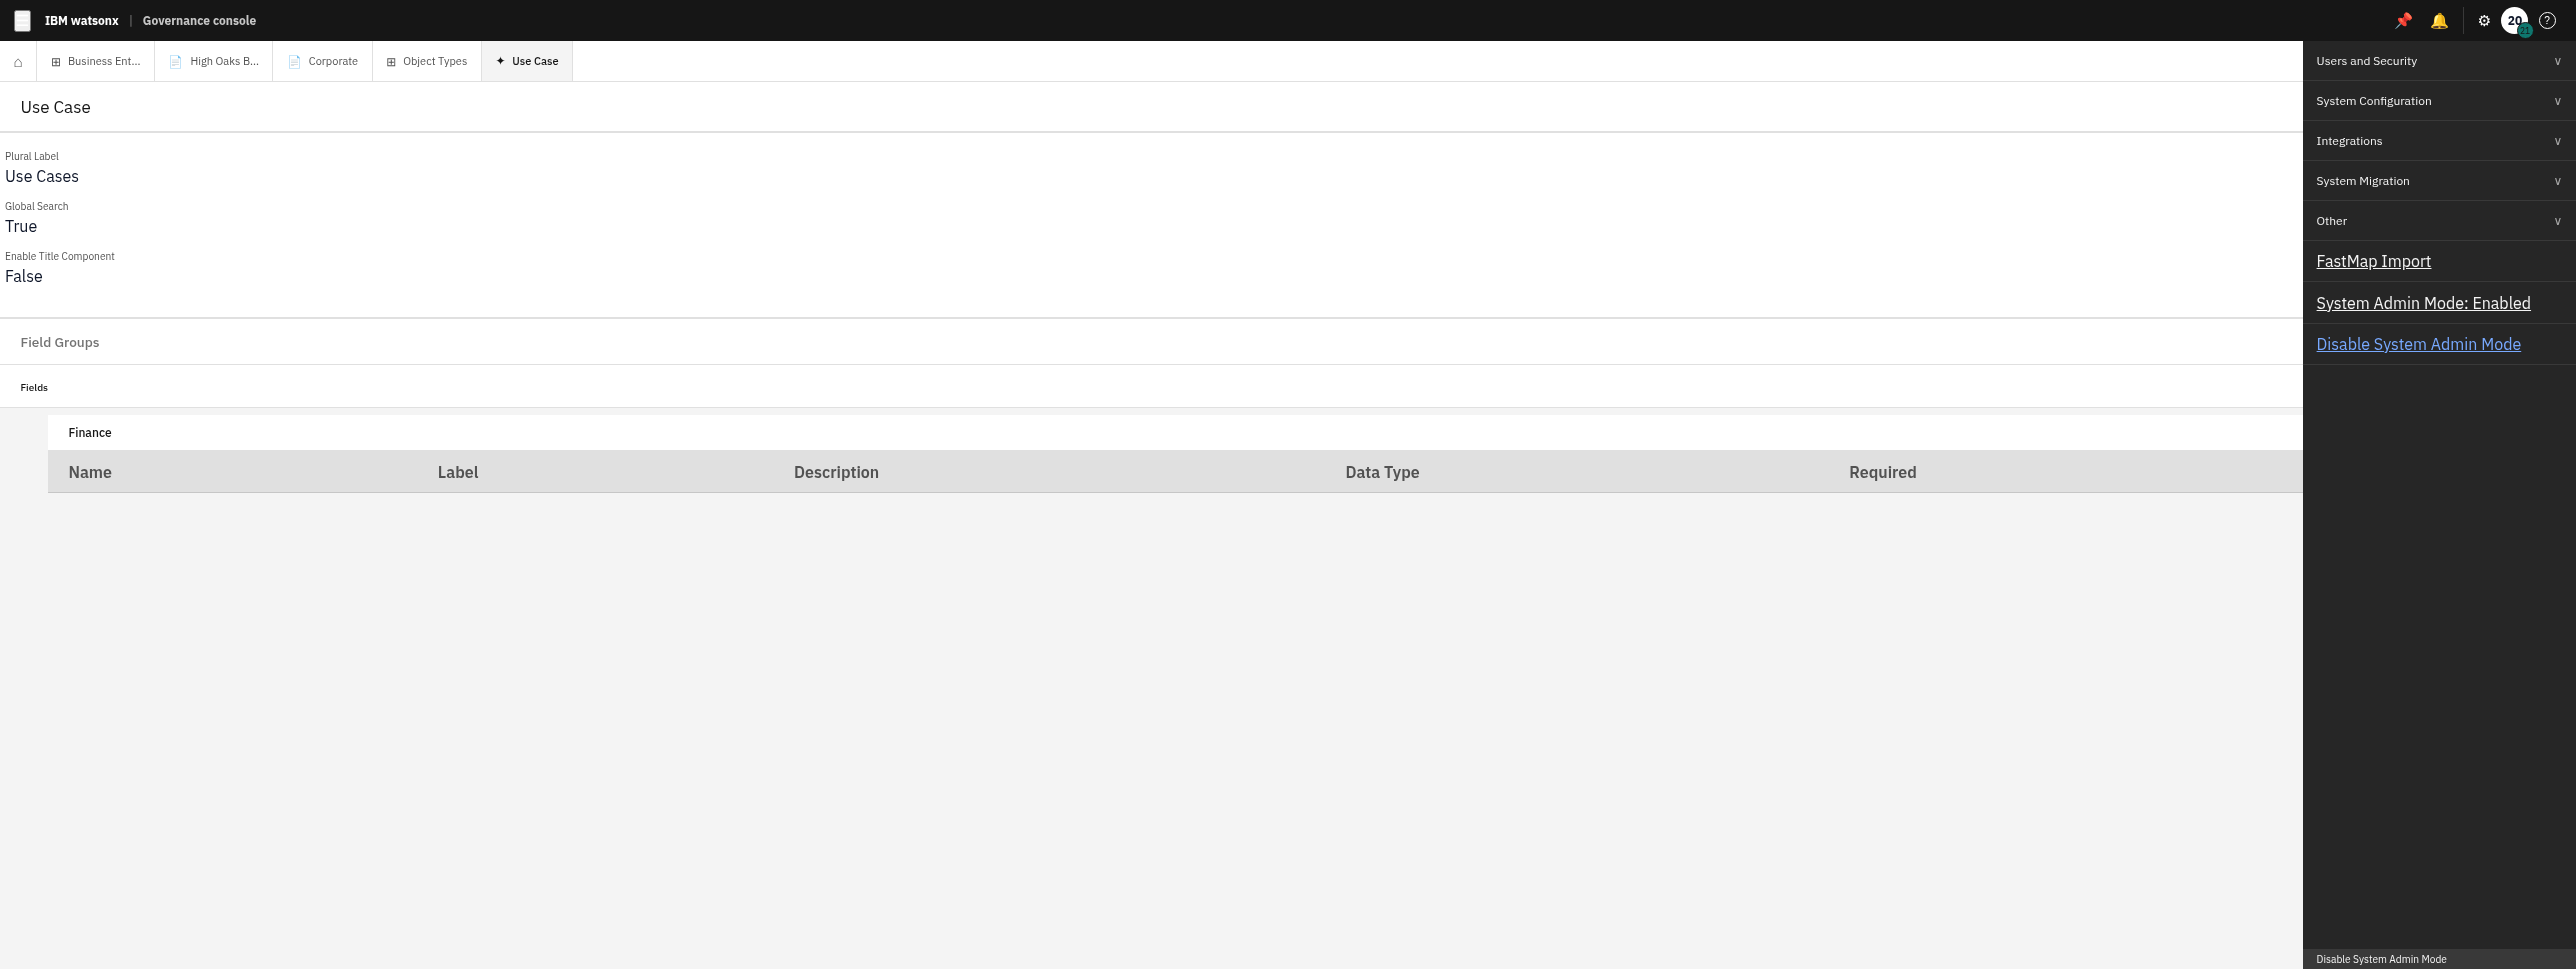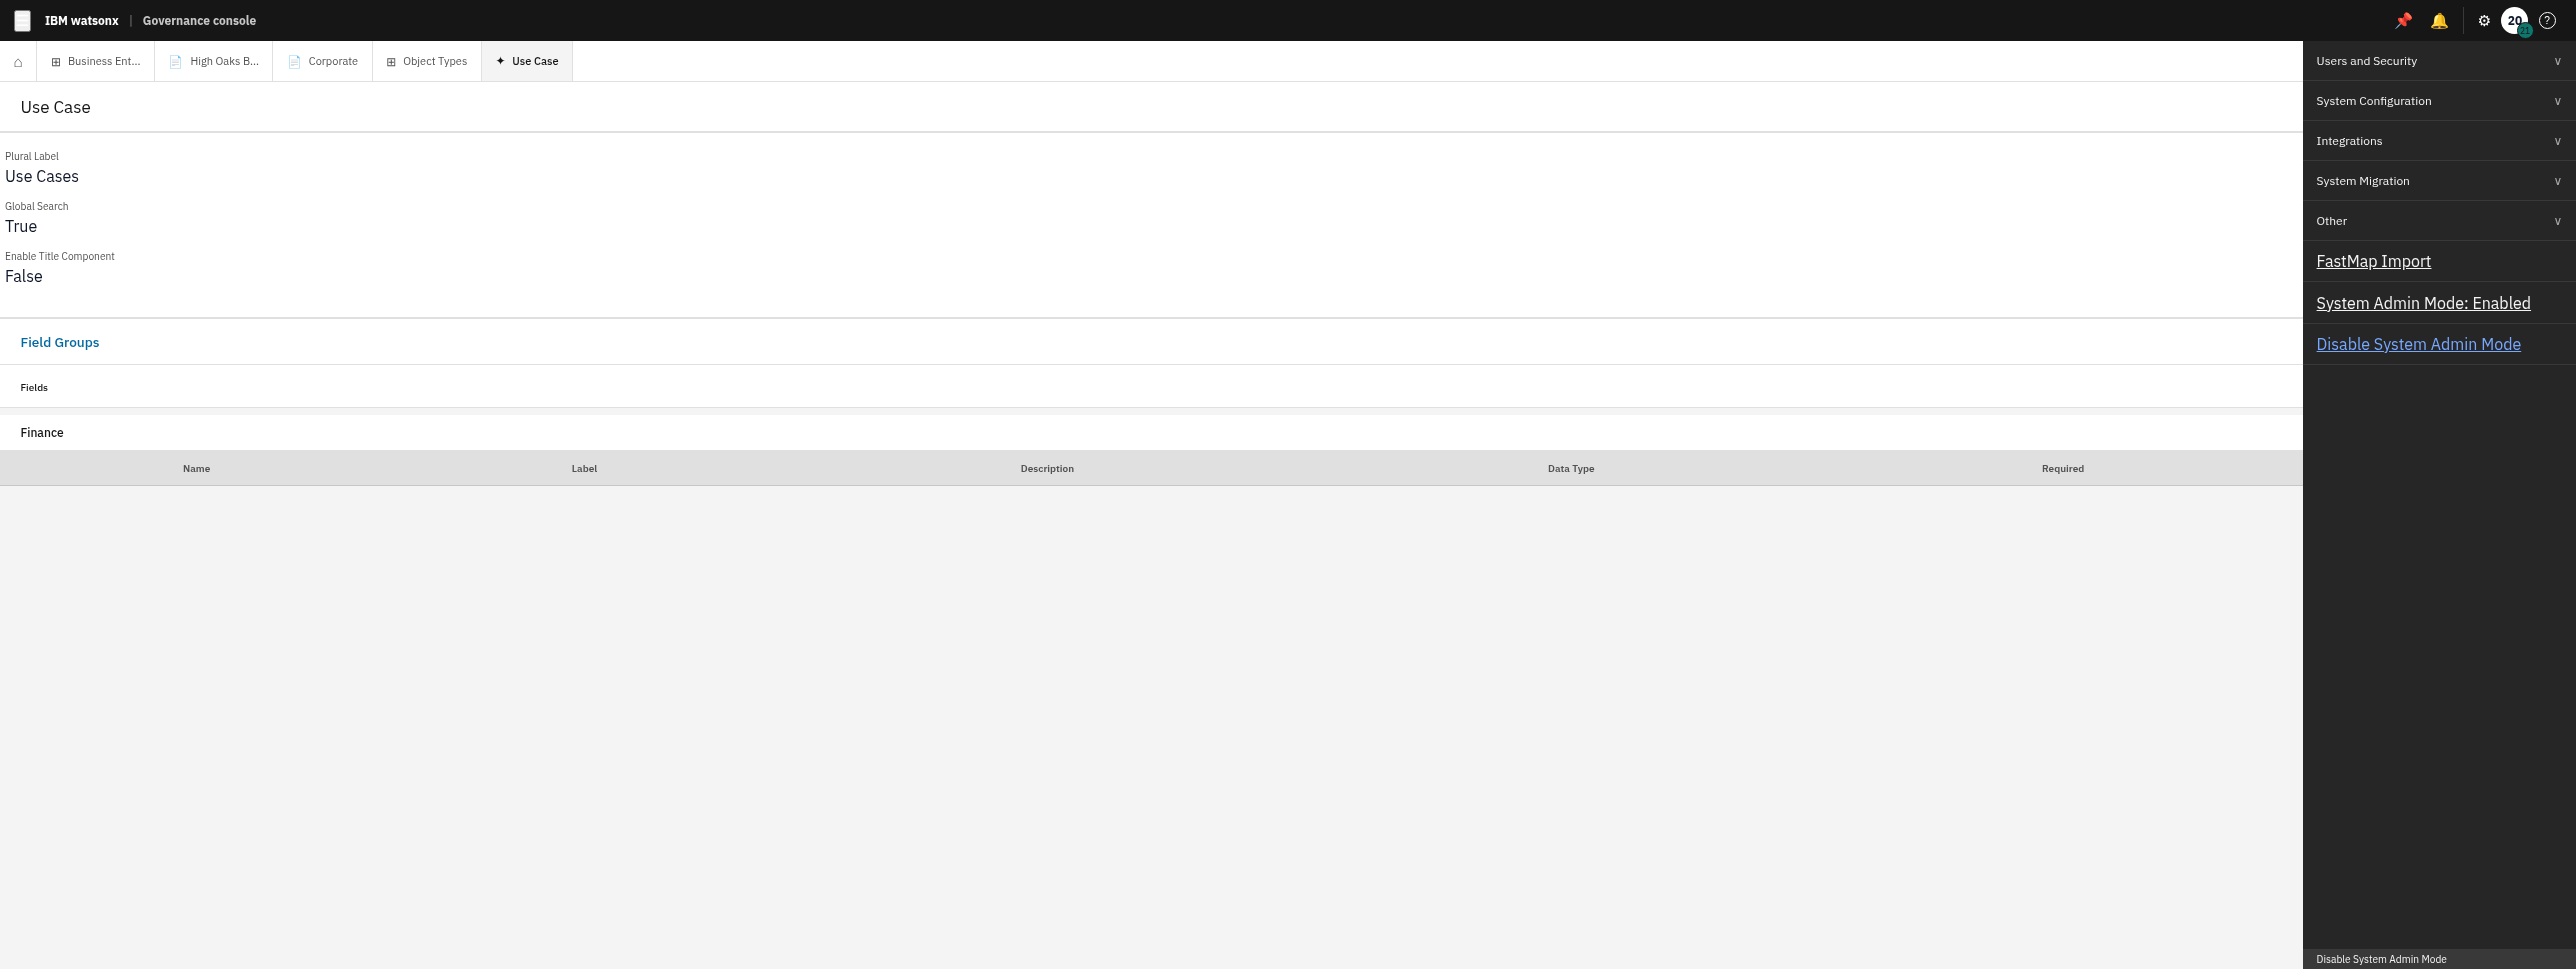--- a/index.html
+++ b/index.html
@@ -221,60 +221,61 @@
     .info-value {
       font-size: 16px;
       color: #0f172a;
     }
 
     .section-title {
       background: #fff;
       padding: 13.6px 20.4px;
       font-size: 13.6px;
       font-weight: 500;
-      color: #0369a1;
+      color: #737373;
       border-top: 0.9px solid #e0e0e0;
       border-bottom: 0.9px solid #e0e0e0;
     }
 
     .fields-section {
       background: #fff;
       padding: 13.6px 20.4px;
       border-bottom: 0.9px solid #e0e0e0;
     }
     .fields-title {
       font-size: 10px;
       font-weight: 500;
       color: #161616;
     }
 
     .finance-section {
       background: #fff;
       margin-top: 6.8px;
+      margin-left: 48px;
     }
     .finance-header {
       padding: 10.2px 20.4px;
       font-size: 12px;
       font-weight: 500;
       color: #161616;
       border-bottom: 0.9px solid #e0e0e0;
     }
 
     .table-container {
       background: #fff;
     }
     .data-table {
       width: 100%;
       border-collapse: collapse;
     }
     .data-table th {
       background: #e0e0e0;
       padding: 10.2px 20.4px;
-      text-align: center;
-      font-size: 10px;
+      text-align: left;
+      font-size: 16px;
       font-weight: 600;
       color: #525252;
       border-bottom: 0.9px solid #c6c6c6;
     }
     .avatar-wrap {
       position: relative;
       display: flex;
       align-items: center;
     }
 

